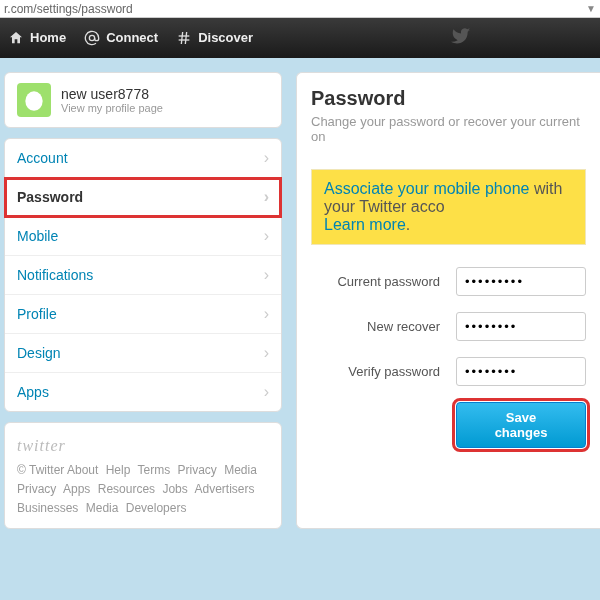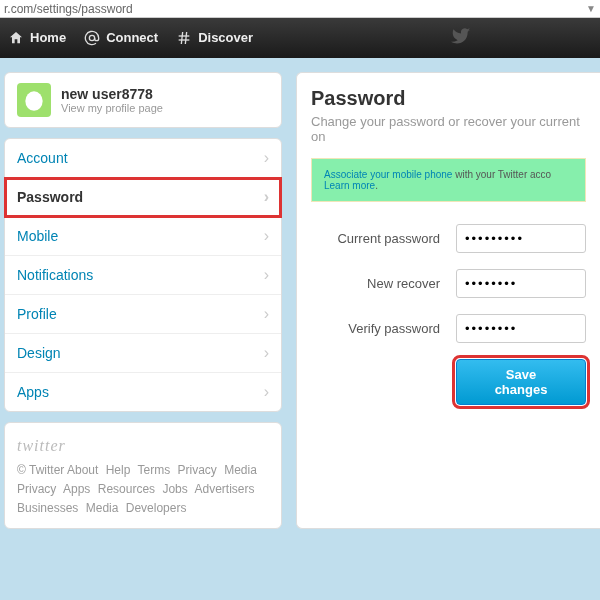--- a/index.html
+++ b/index.html
@@ -9,35 +9,35 @@
 .topnav { background: #252525; background: linear-gradient(#3a3a3a,#1a1a1a); height: 40px; display: flex; align-items: center; padding: 0 8px; gap: 18px; }
 .topnav-item { display: flex; align-items: flex-start; gap: 6px; color: #eee; font-size: 13px; font-weight: bold; cursor: pointer; }
 .topnav-icon { width: 16px; height: 16px; display: inline-flex; align-items: center; justify-content: center; }
 .topnav-bird { margin-left: 180px; color: #555; }
 .content { display: flex; gap: 14px; padding: 14px 0 14px 4px; }
 .leftcol { width: 278px; display: flex; flex-direction: column; gap: 10px; }
 .card { background: #fff; border: 1px solid #ddd; border-radius: 6px; }
 .profile { display: flex; align-items: center; gap: 10px; padding: 10px 12px; }
 .avatar { width: 34px; height: 34px; background: #9ee06c; border-radius: 4px; display: flex; align-items: center; justify-content: center; }
 .avatar svg { width: 26px; height: 26px; }
-.profile-name { font-size: 14px; font-weight: bold; color: #333; }
+.profile-name { font-size: 14px; font-weight: normal; color: #333; }
 .profile-link { font-size: 11px; color: #999; cursor: pointer; }
 .navlist { }
 .navitem { display: flex; align-items: center; justify-content: space-between; padding: 10px 12px; border-bottom: 1px solid #eee; cursor: pointer; font-size: 14px; color: #0084b4; }
 .navitem:last-child { border-bottom: none; }
 .navitem.active { color: #333; font-weight: bold; background: #fff; }
 .navitem .chev { color: #ccc; font-size: 16px; }
 .navitem.highlight { outline: 3px solid #d33; outline-offset: -2px; }
 .footer { padding: 10px 12px; font-size: 12px; color: #999; line-height: 1.6; }
 .footer-logo { font-family: Georgia, serif; font-style: italic; letter-spacing: 1px; font-size: 16px; color: #bbb; margin-bottom: 2px; }
 .footer a { color: #999; text-decoration: none; margin-right: 4px; cursor: pointer; }
 .main { flex: 1; background: #fff; border: 1px solid #ddd; border-radius: 6px 0 0 6px; border-right: none; padding: 14px 14px 20px 14px; min-height: 360px; }
 .main h1 { font-size: 20px; color: #333; font-weight: bold; margin-bottom: 4px; }
-.main-sub { font-size: 13px; color: #999; margin-bottom: 14px; }
-.alert { background: #86efac; border: 1px solid #f0e6b8; padding: 10px 12px; font-size: 10px; color: #555; margin-bottom: 22px; }
+.main-sub { font-size: 13px; color: #999; margin-bottom: 25px; }
+.alert { background: #fde047; border: 1px solid #f0e6b8; padding: 10px 12px; font-size: 16px; color: #555; margin-bottom: 22px; }
 .alert a { color: #0084b4; text-decoration: none; cursor: pointer; }
 .formrow { display: flex; align-items: center; margin-bottom: 16px; }
 .formrow label { width: 145px; text-align: right; padding-right: 16px; font-size: 13px; color: #555; }
 .formrow .field { flex: 1; }
 .formrow input { width: 100%; padding: 6px 8px; border: 1px solid #ccc; border-radius: 3px; font-size: 13px; letter-spacing: 2px; }
 .helper { font-size: 12px; color: #0084b4; margin-top: 4px; cursor: pointer; }
 .saverow { margin-left: 145px; margin-top: 10px; }
 .savebtn { background: linear-gradient(#33bcef,#019ad2); color: #fff; font-weight: bold; font-size: 13px; border: 1px solid #057ed0; padding: 7px 23px; border-radius: 4px; cursor: pointer; outline: 3px solid #d33; outline-offset: 1px; }
 </style>
 </head>

